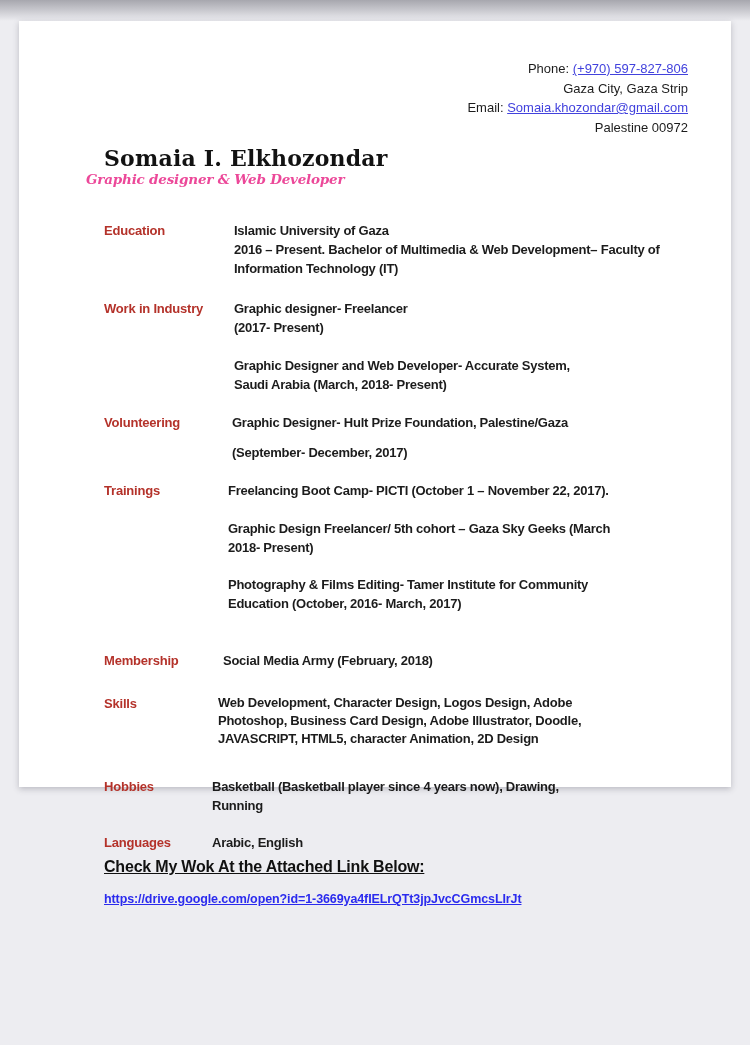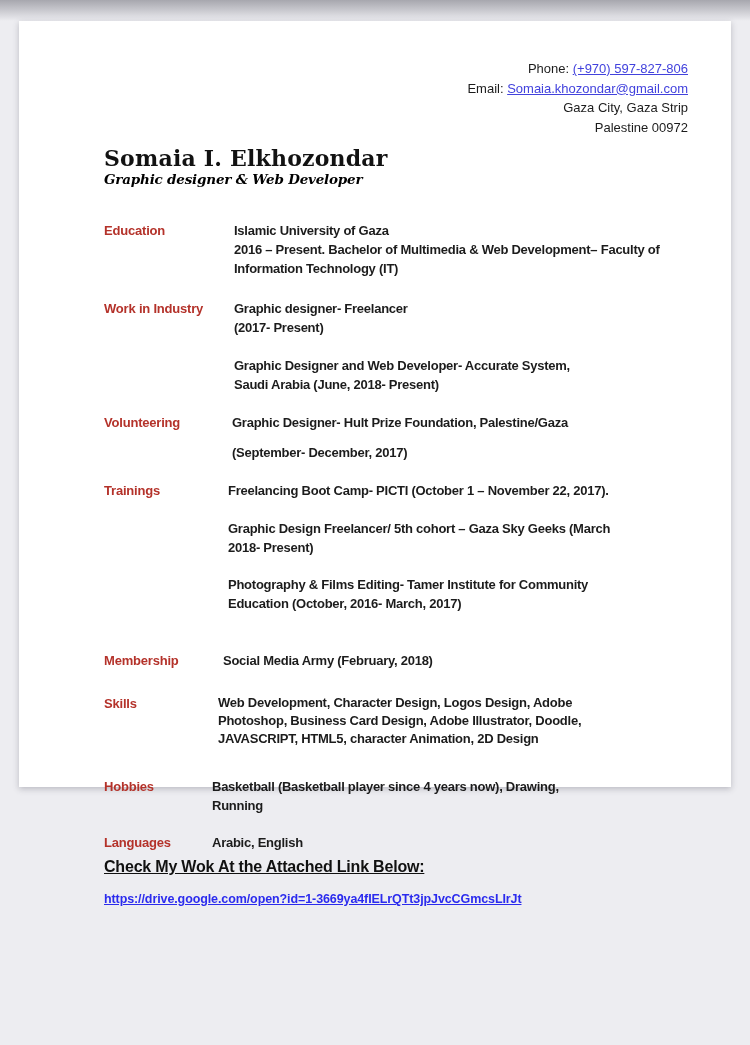--- a/index.html
+++ b/index.html
@@ -26,23 +26,23 @@
     font-size: 13px; line-height: 19.5px; color: #1c1c1c;
   }
   .contact a { color: #4242dd; text-decoration: underline; cursor: pointer; }
   
   .name {
     position: absolute; left: 85px; top: 124px;
     font-family: "DejaVu Serif", serif; font-weight: 700;
     font-size: 22px; color: #121212; letter-spacing: 0.2px;
   }
   .tagline {
-    position: absolute; left: 85px; top: 150px;
+    position: absolute; left: 67px; top: 150px;
     font-family: "DejaVu Serif", serif; font-weight: 700; font-style: italic;
-    font-size: 13.5px; color: #000000; letter-spacing: -0.2px;
+    font-size: 13.5px; color: #ec4899; letter-spacing: -0.2px;
   }
   
   .row { position: absolute; left: 85px; right: 40px; display: flex; gap: 12px; }
   .label {
     flex: 0 0 118px; width: 118px;
     color: #b4322a; font-weight: 700; font-size: 13px;
     letter-spacing: -0.2px; line-height: 19px;
   }
   .content {
     flex: 1; color: #1c1c1c; font-weight: 700; font-size: 13px;
@@ -80,22 +80,22 @@
 </style>
 </head>
 <body>
 
 <div class="top-shade"></div>
 
 <div class="page">
 
   <div class="contact">
     <div><span>Phone: </span><a>(+970) 597-827-806</a></div>
+    <div>Gaza City, Gaza Strip</div>
     <div><span>Email: </span><a>Somaia.khozondar@gmail.com</a></div>
-    <div>Gaza City, Gaza Strip</div>
     <div>Palestine 00972</div>
   </div>
 
   <div class="name">Somaia I. Elkhozondar</div>
   <div class="tagline">Graphic designer &amp; Web Developer</div>
 
   <div class="row s-education">
     <div class="label">Education</div>
     <div class="content">
       <div class="para">
@@ -108,21 +108,21 @@
 
   <div class="row s-work">
     <div class="label">Work in Industry</div>
     <div class="content">
       <div class="para">
         <div>Graphic designer- Freelancer</div>
         <div>(2017- Present)</div>
       </div>
       <div class="para gap19">
         <div>Graphic Designer and Web Developer- Accurate System,</div>
-        <div>Saudi Arabia (June, 2018- Present)</div>
+        <div>Saudi Arabia (March, 2018- Present)</div>
       </div>
     </div>
   </div>
 
   <div class="row s-volunteering">
     <div class="label">Volunteering</div>
     <div class="content">
       <div class="para">
         <div>Graphic Designer- Hult Prize Foundation, Palestine/Gaza</div>
       </div>

